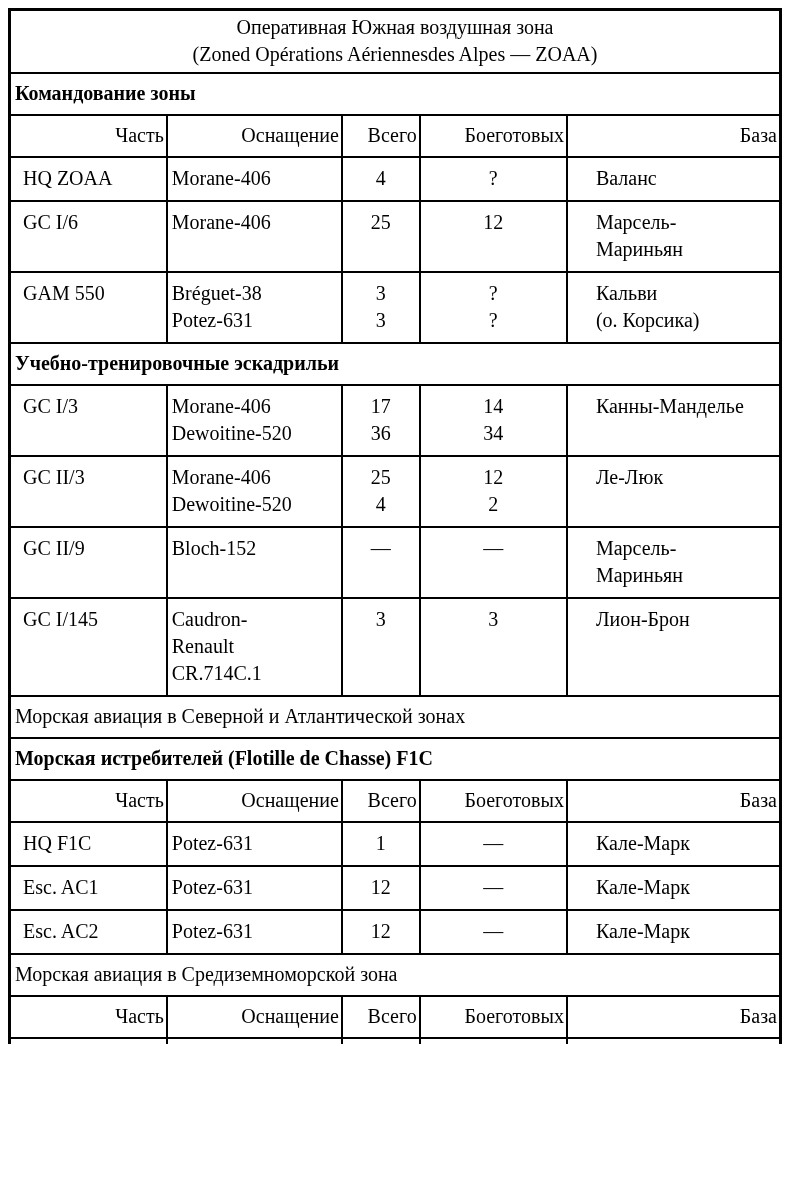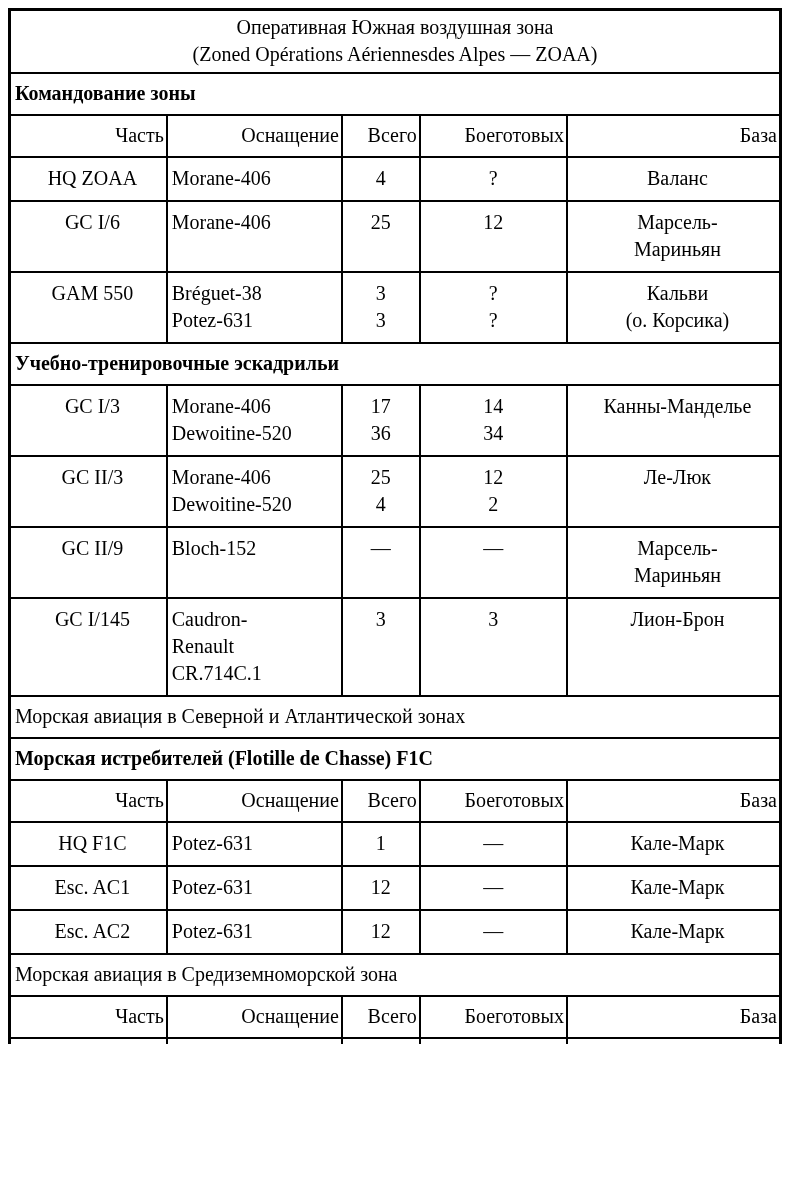--- a/index.html
+++ b/index.html
@@ -45,25 +45,25 @@
   th.col-header {
     font-weight: normal;
     text-align: right;
     vertical-align: middle;
     padding: 6px 2px 7px;
   }
   td.data-cell {
     vertical-align: top;
     padding: 7px 4px 8px;
   }
-  td.col-unit   { text-align: center; padding-left: 12px; }
+  td.col-unit   { text-align: left; padding-left: 12px; }
   td.col-equip  { text-align: left; }
   td.col-total  { text-align: center; }
   td.col-ready  { text-align: center; }
-  td.col-base   { text-align: center; padding-left: 12px; }
+  td.col-base   { text-align: left; padding-left: 28px; }
 </style>
 </head>
 <body>
 
 <div class="page">
   <table class="doc-table">
     <colgroup>
       <col style="width:20.4%">
       <col style="width:22.7%">
       <col style="width:10.1%">

